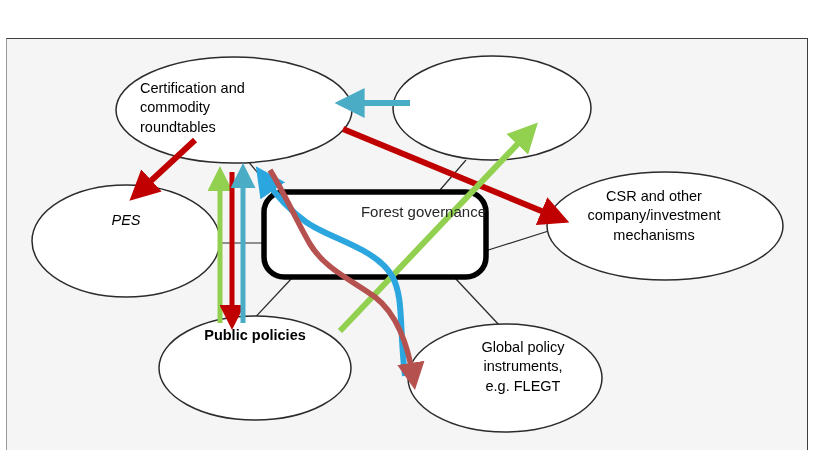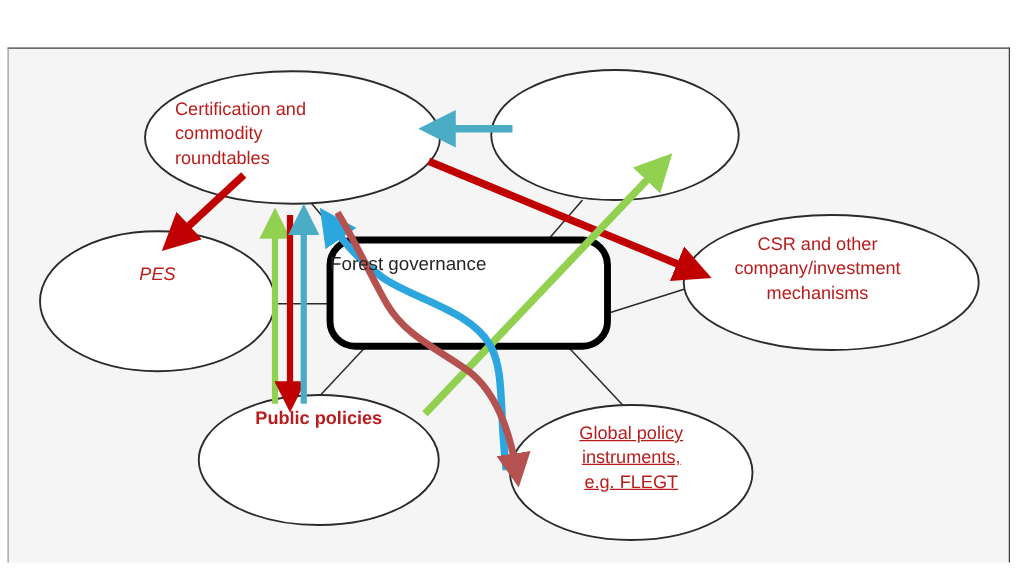--- a/index.html
+++ b/index.html
@@ -33,30 +33,30 @@
   #svg-layer {
     position: absolute;
     left: 0;
     top: 0;
     width: 820px;
     height: 459px;
   }
   .node-label {
     position: absolute;
     text-align: center;
-    color: #b91c1c;
+    color: #000000;
     font-size: 14.5px;
     line-height: 1.33;
     pointer-events: none;
     white-space: pre-line;
     font-family: "Liberation Sans", sans-serif;
   }
   .center-label {
     position: absolute;
-    text-align: left;
+    text-align: right;
     color: #262626;
     font-size: 15px;
     font-family: "Liberation Sans", sans-serif;
   }
 </style>
 </head>
 <body>
 
 <div id="canvas">
 
@@ -129,19 +129,19 @@
 
 
   <div class="node-label" style="left:544px; top:187px; width:220px;">CSR and other
 company/investment
 mechanisms</div>
 
   <div class="node-label" style="left:36px; top:211px; width:180px;font-style:italic;">PES</div>
 
   <div class="node-label" style="left:160px; top:326px; width:190px;font-weight:bold;">Public policies</div>
 
-  <div class="node-label" style="left:410px; top:338px; width:190px;text-decoration:underline;">Global policy
+  <div class="node-label" style="left:428px; top:338px; width:190px;">Global policy
 instruments,
 e.g. FLEGT</div>
 
   <div class="center-label" style="left:264px; top:203px; width:222px;">Forest governance</div>
 
 </div>
 
 </body></html>

